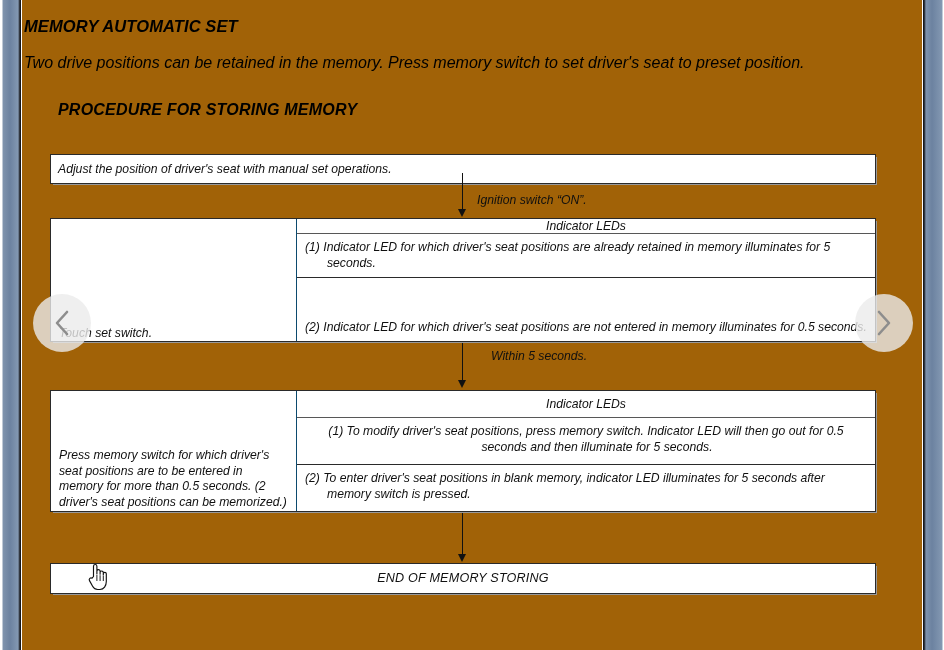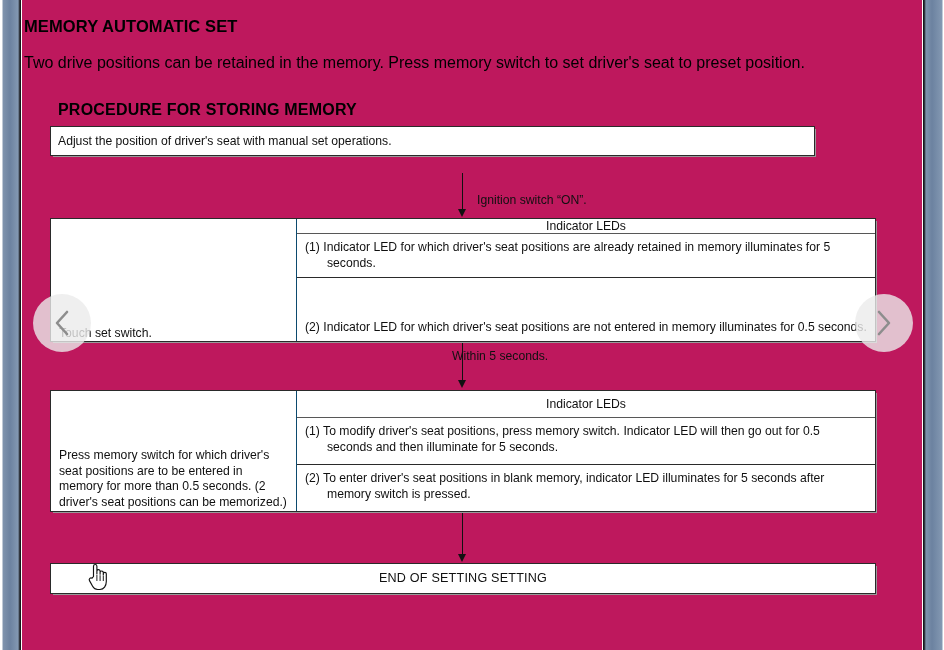--- a/index.html
+++ b/index.html
@@ -36,22 +36,23 @@
                 #8398b2 2px, #6c82a0 12px, #7f93ad 18px, #17171a 20px, #17171a 21px, #ffffff 21px);
   }
 
   
   .page {
     position: absolute;
     left: 22px;
     top: 0;
     width: 900px;
     height: 650px;
-    background: #be185d;
+    background: #a16207;
     color: #000000;
+    font-style: italic;
   }
 
   .doc-title {
     position: absolute;
     left: 2px;
     top: 17px;
     font-size: 16.5px;
     font-weight: bold;
     letter-spacing: 0.1px;
     white-space: nowrap;
@@ -83,22 +84,22 @@
   }
 
   .cell-text {
     font-size: 12.2px;
     line-height: 15.5px;
     color: #101010;
   }
 
   
   #box-start {
-    left: 28px; top: 126px;
-    width: 765px; height: 30px;
+    left: 28px; top: 154px;
+    width: 826px; height: 30px;
   }
   #box-start .cell-text {
     padding: 7px 0 0 7px;
   }
 
   
   .ftable {
     position: absolute;
     border: 1px solid #2a2a2a;
     box-shadow: 2px 2px 0 -1px #9a9a9a;
@@ -137,21 +138,21 @@
     text-indent: -22px;
   }
 
   #table-touch { left: 28px; top: 218px; width: 826px; height: 124px; }
   #table-touch .trow-head { height: 30px; }
   #table-touch .trow:nth-child(2) { height: 47px; }
   #table-touch .trow:nth-child(3) { height: 45px; margin-top: 36px; }
 
   #table-press { left: 28px; top: 390px; width: 826px; height: 122px; }
   #table-press .trow-head { height: 27px; }
-  #table-press .trow:nth-child(2) { height: 47px; }
+  #table-press .trow:nth-child(2) { height: 47px; text-align: center; }
   #table-press .trow:nth-child(3) { height: 46px; }
   #table-press .tcol-left .cell-text { line-height: 15.8px; }
 
   #box-end {
     left: 28px; top: 563px;
     width: 826px; height: 31px;
     display: flex; align-items: center; justify-content: center;
   }
   #box-end .cell-text { font-size: 12.6px; letter-spacing: 0.2px; }
 
@@ -174,21 +175,21 @@
     color: #101010;
     white-space: nowrap;
   }
 
   #conn1 { left: 440px; top: 173px; height: 37px; }
   #arrow1 { left: 436px; top: 209px; }
   #label1 { left: 455px; top: 181px; margin-top: 12px; }
 
   #conn2 { left: 440px; top: 343px; height: 38px; }
   #arrow2 { left: 436px; top: 380px; }
-  #label2 { left: 430px; top: 349px; }
+  #label2 { left: 469px; top: 349px; }
 
   #conn3 { left: 440px; top: 513px; height: 42px; }
   #arrow3 { left: 436px; top: 554px; }
 
   
   .nav-btn {
     position: absolute;
     width: 58px; height: 58px;
     border-radius: 50%;
     background: rgba(235,235,235,0.80);
@@ -264,21 +265,21 @@
         <div class="trow">
           <span class="cell-text">(2) To enter driver's seat positions in blank memory, indicator LED illuminates for 5 seconds after memory switch is pressed.</span>
         </div>
       </div>
     </div>
 
     <div class="connector" id="conn3"></div>
     <div class="arrowhead" id="arrow3"></div>
 
     <div class="fbox" id="box-end">
-      <div class="cell-text">END OF SETTING SETTING</div>
+      <div class="cell-text">END OF MEMORY STORING</div>
     </div>
 
   </div>
 
   <button class="nav-btn" id="nav-prev">
     <span>
       <svg width="22" height="30" viewBox="0 0 22 30" fill="none">
         <path d="M16 4 L6 15 L16 26" stroke="#8d8d8d" stroke-width="2.6" stroke-linecap="round" stroke-linejoin="round"></path>
       </svg>
     </span>

